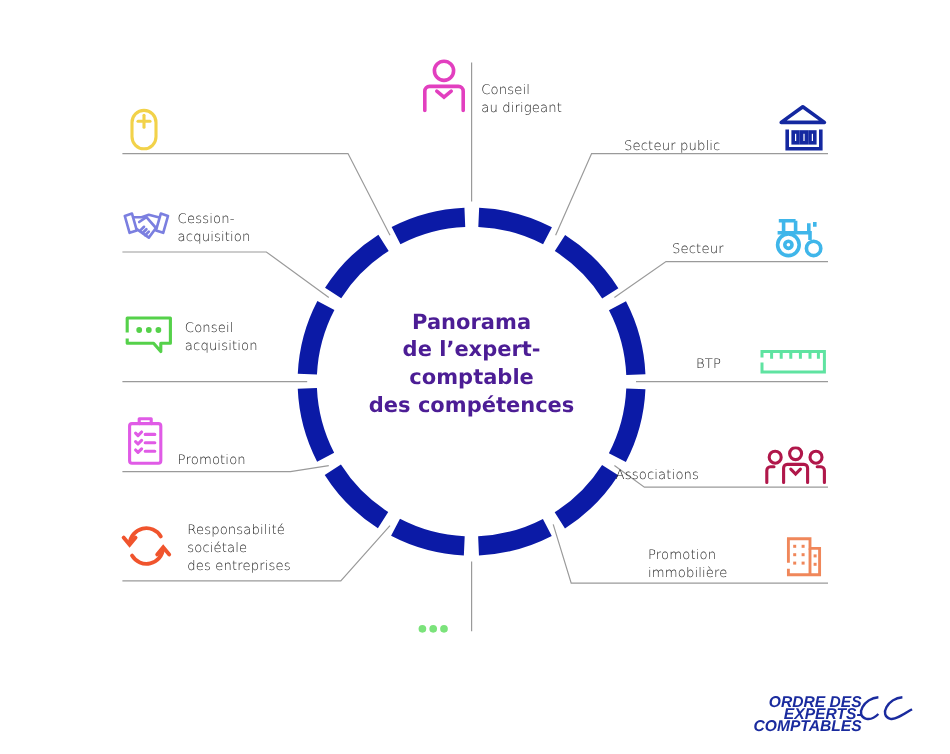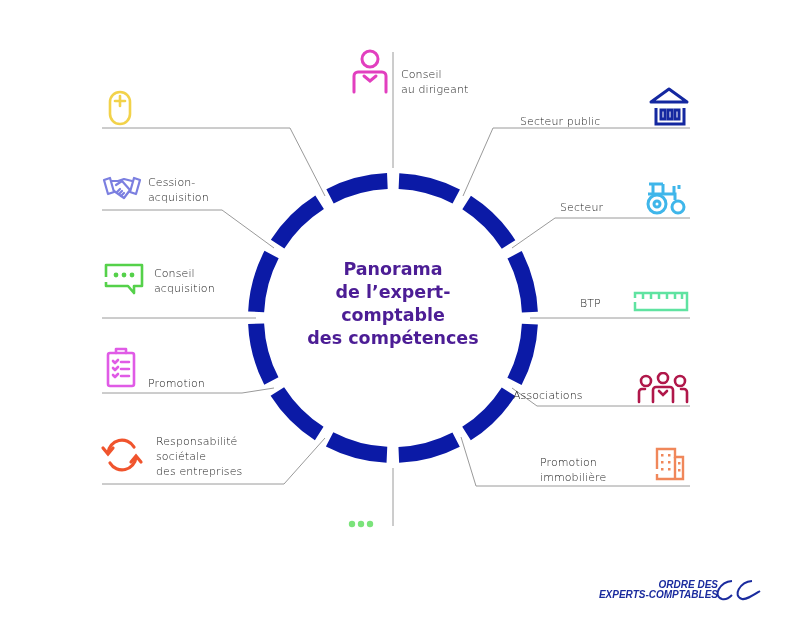--- a/index.html
+++ b/index.html
@@ -2,21 +2,21 @@
 <html><head>
 <meta charset="utf-8">
 <style>
   html,body{margin:0;padding:0;background:#ffffff;}
   body{width:792px;height:628px;position:relative;overflow:hidden;font-family:"DejaVu Sans","Liberation Sans",sans-serif;}
   #stage{position:absolute;left:0;top:0;width:792px;height:628px;}
   .lbl{position:absolute;font-size:11px;line-height:15px;color:#222;font-weight:300;letter-spacing:0.1px;}
   .lbl.right{}
   .title{position:absolute;left:293px;top:258px;width:200px;text-align:center;font-family:"DejaVu Sans","Liberation Sans",sans-serif;font-weight:bold;font-size:17.5px;line-height:23px;color:#4c1d95;}
   .ico{position:absolute;}
-  .logo{position:absolute;left:578px;top:580px;width:140px;text-align:right;font-family:"Liberation Sans",sans-serif;font-weight:bold;font-style:italic;font-size:10px;line-height:10px;color:#1a2b9e;}
+  .logo{position:absolute;left:578px;top:580px;width:140px;text-align:right;font-family:"Liberation Sans",sans-serif;font-weight:bold;font-style:italic;font-size:13px;line-height:10px;color:#1a2b9e;}
   .logo-mark{position:absolute;left:712px;top:578px;}
 </style>
 </head>
 <body>
 
 <div id="stage">
 
   <svg width="792" height="628" style="position:absolute;left:0;top:0">
 
     <g stroke="#9a9a9a" stroke-width="1" fill="none">

